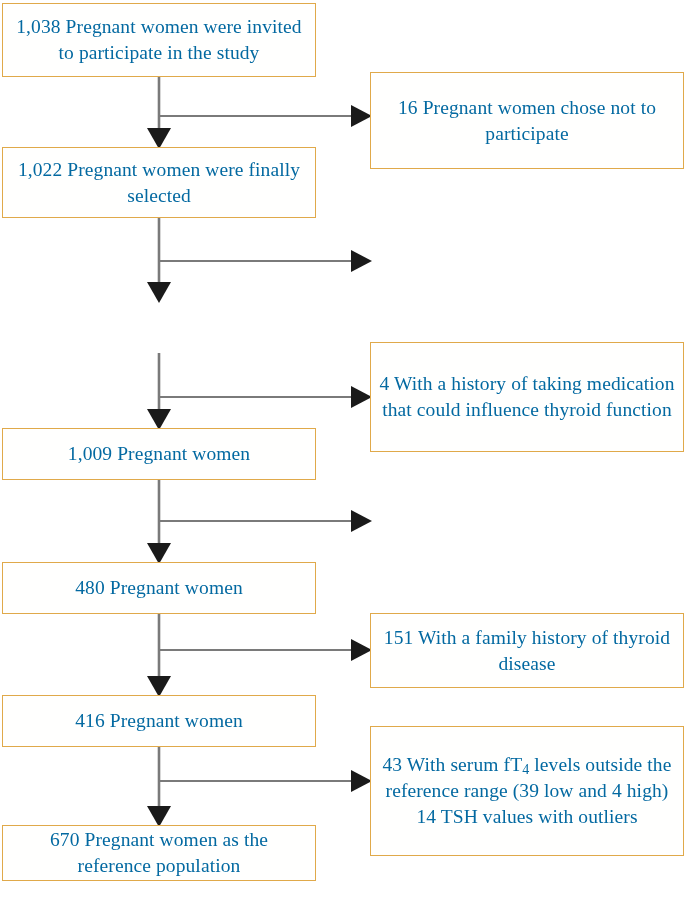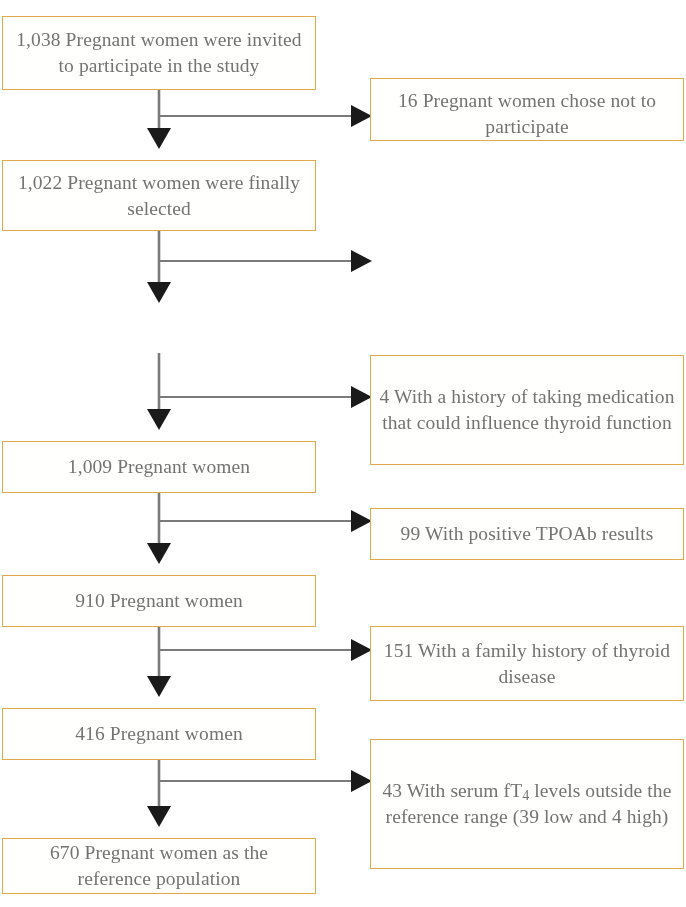--- a/index.html
+++ b/index.html
@@ -13,29 +13,28 @@
     height: 907px;
     background: #ffffff;
     font-family: "Liberation Serif", "DejaVu Serif", serif;
     overflow: hidden;
   }
   .box {
     position: absolute;
     box-sizing: border-box;
     border: 1.5px solid #e0a94a;
     background: #fffffe;
-    color: #737373;
+    color: #0369a1;
     display: flex;
     align-items: center;
     justify-content: center;
     text-align: center;
     font-size: 19.5px;
     line-height: 1.33;
     letter-spacing: 0.1px;
-    margin-top: 13px;
   }
   .box .txt {
     display: block;
     padding: 0 8px;
     white-space: pre-line;
   }
   .box-left { left: 2px; width: 314px; }
   .box-right { left: 370px; width: 314px; }
 
   
@@ -98,45 +97,42 @@
   <div class="box box-left" style="top:147px; height:71px;">
     <span class="txt">1,022 Pregnant women were finally selected</span>
   </div>
 
 
   <div class="box box-left" style="top:428px; height:52px;text-align:center;">
     <span class="txt">1,009 Pregnant women</span>
   </div>
 
   <div class="box box-left" style="top:562px; height:52px;">
-    <span class="txt">910 Pregnant women</span>
+    <span class="txt">480 Pregnant women</span>
   </div>
 
   <div class="box box-left" style="top:695px; height:52px;">
     <span class="txt">416 Pregnant women</span>
   </div>
 
   <div class="box box-left" style="top:825px; height:56px;text-align:center;">
     <span class="txt">670 Pregnant women as the reference population</span>
   </div>
 
-  <div class="box box-right" style="top:65px; height:63px;align-items:flex-end;">
+  <div class="box box-right" style="top:72px; height:97px;">
     <span class="txt">16 Pregnant women chose not to participate</span>
   </div>
 
 
   <div class="box box-right" style="top:342px; height:110px;text-align:center;">
     <span class="txt">4 With a history of taking medication that could influence thyroid function</span>
   </div>
 
-  <div class="box box-right" style="top:495px; height:52px;">
-    <span class="txt">99 With positive TPOAb results</span>
-  </div>
 
   <div class="box box-right" style="top:613px; height:75px;">
     <span class="txt">151 With a family history of thyroid disease</span>
   </div>
 
   <div class="box box-right" style="top:726px; height:130px;">
-    <span class="txt"><span id="ft4-line">43 With serum fT<sub>4</sub> levels outside the reference range (39 low and 4 high)</span><br></span>
+    <span class="txt"><span id="ft4-line">43 With serum fT<sub>4</sub> levels outside the reference range (39 low and 4 high)</span><br><span>14 TSH values with outliers</span></span>
   </div>
 
 </div>
 
 </body></html>

